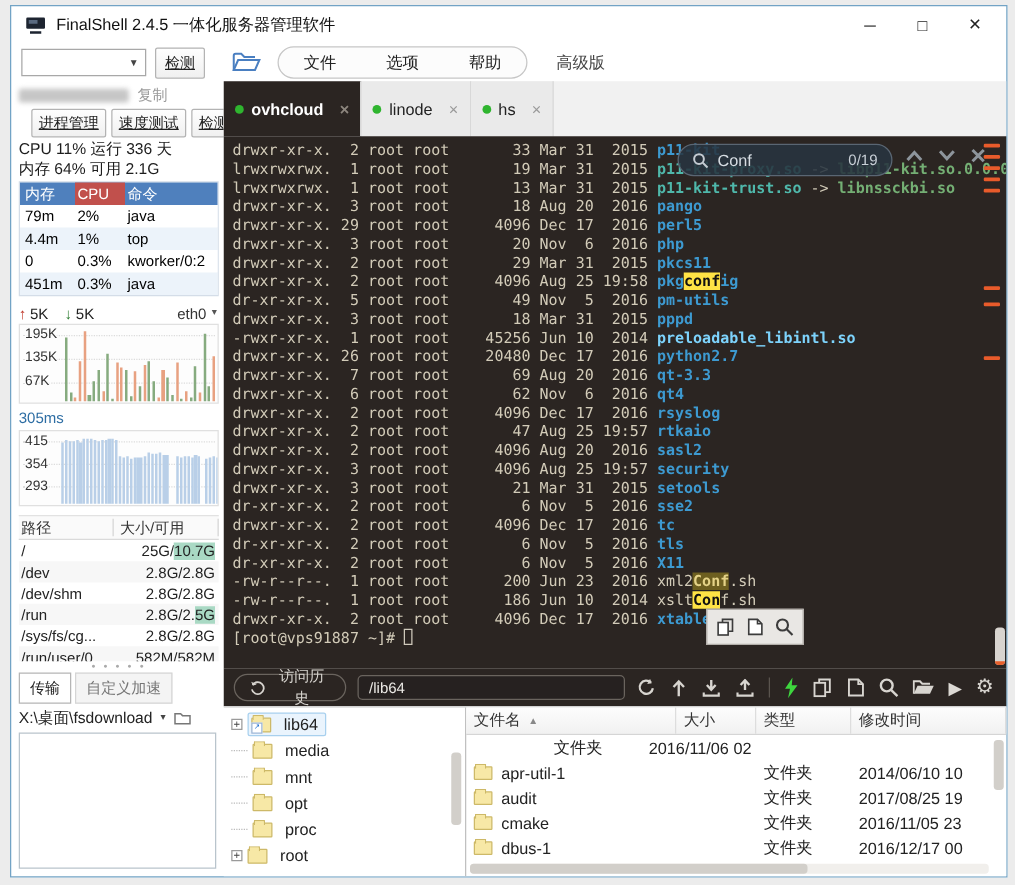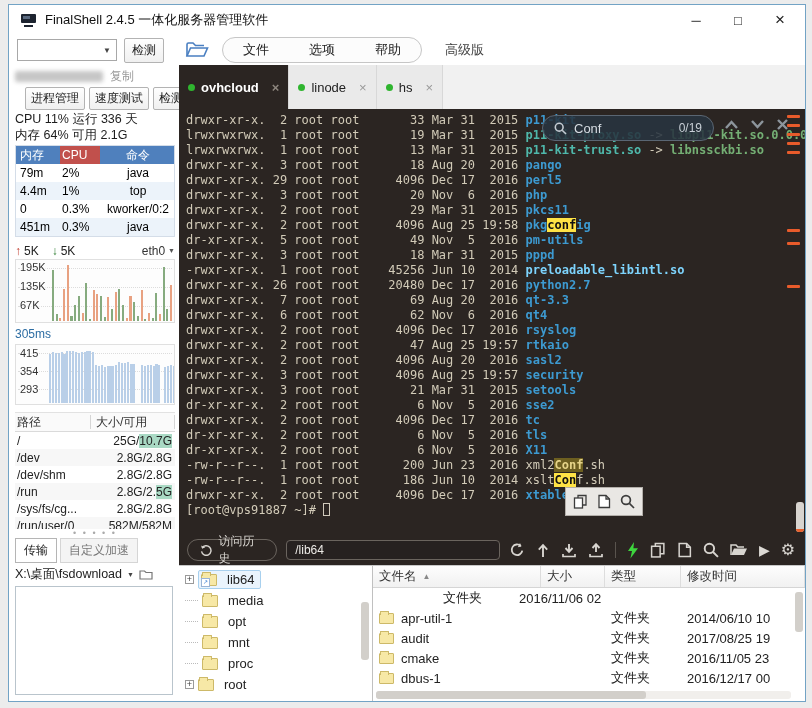--- a/index.html
+++ b/index.html
@@ -14,21 +14,21 @@
   .app-icon .std { position:absolute; left:3px; bottom:0; width:9px; height:2px; background:#1d2430; }
   .title { font-size:13px; color:#111; }
   .win-controls { margin-left:auto; display:flex; }
   .win-btn { width:42px; height:28px; display:flex; align-items:center; justify-content:center; font-size:13px; color:#222; cursor:default; }
   .win-btn.close { font-size:17px; }
 
   
   .toolbar { height:30px; display:flex; align-items:center; padding:0 8px; gap:7px; flex:0 0 auto; }
   .combo { width:100px; height:22px; border:1px solid #a8a8a8; background:#fff; display:flex; align-items:center; justify-content:flex-end; padding:0 5px; font-size:12px; }
   .combo .arrow { font-size:8px; color:#444; }
-  .btn { border:1px solid #b3b3b3; background:linear-gradient(#fefefe,#f0f0f0); font-size:12px; color:#222; padding:3px 7px; border-radius:2px; white-space:nowrap; }
+  .btn { border:1px solid #b3b3b3; background:linear-gradient(#fefefe,#f0f0f0); font-size:12px; color:#222; padding:3px 7px; border-radius:2px; white-space:nowrap;text-decoration:underline; }
   .folder-open { margin:0 6px 0 14px; display:flex; }
   .menu-pill { border:1px solid #c6c6c6; border-radius:14px; background:#fcfcfc; display:flex; padding:3px 20px; gap:40px; }
   .menu-item { font-size:13px; color:#222; }
   .edition { font-size:13px; color:#444; margin-left:16px; }
 
   .content { flex:1; display:flex; min-height:0; }
 
   
   .sidebar { width:170px; flex:0 0 auto; padding:2px 4px 4px 6px; display:flex; flex-direction:column; overflow:hidden; }
   .redacted-row { height:19px; display:flex; align-items:center; gap:7px; }
@@ -36,21 +36,21 @@
   .copy-label { font-size:12px; color:#9a9a9a; }
   .sb-buttons { height:25px; display:flex; gap:4px; align-items:center;padding-left:10px; }
   .sb-buttons .btn { padding:2px 5px; font-size:12px; }
   .stat-line { height:16px; font-size:12.5px; color:#1d1d1d; white-space:nowrap; }
   .proc-table { margin-top:2px; border:1px solid #d4dde8; font-size:12px; flex:0 0 auto; }
   .pt-row { display:flex; height:18px; align-items:center; }
   .pt-row.head { color:#fff; background:#4f80bd; }
   .pt-row.head .pt-c2 { background:#c1504c; }
   .pt-c1 { width:44px; padding-left:4px; }
   .pt-c2 { width:40px; padding-left:2px; height:100%; display:flex; align-items:center; }
-  .pt-c3 { flex:1; padding-left:2px; white-space:nowrap; overflow:hidden;text-align:center; }
+  .pt-c3 { flex:1; padding-left:2px; white-space:nowrap; overflow:hidden; }
   .pt-row.odd { background:#fff; } .pt-row.even { background:#ecf3fa; }
 
   .net-head { height:17px; margin-top:5px; display:flex; align-items:center; font-size:12px; color:#222; gap:3px; }
   .up-arrow { color:#c0392b; font-weight:bold; } .down-arrow { color:#2e7d32; font-weight:bold; margin-left:10px; }
   .iface { margin-left:auto; display:flex; align-items:center; gap:3px; color:#333; }
   .iface .arrow { font-size:7px; color:#555; }
   .mini-chart { position:relative; border:1px solid #e0e0e0; background:#fdfdfd; overflow:hidden; }
   .net-chart { height:64px; }
   .ping-chart { height:61px; }
   .gridline { position:absolute; left:2px; right:2px; border-top:1px dotted #dcdcdc; }
@@ -101,21 +101,21 @@
   .cursor { display:inline-block; width:7px; height:13px; border:1px solid #cfc9bb; vertical-align:-2px; }
   .search-pill { position:absolute; left:363px; top:6px; width:172px; height:26px; background:rgba(40,52,64,.88); border:1px solid #5a6673; border-radius:13px; display:flex; align-items:center; gap:7px; padding:0 11px; color:#d6dce2; font-family:"Liberation Sans",sans-serif; font-size:13px; }
   .search-count { margin-left:auto; font-size:12px; color:#c8cfd6; }
   .search-nav { position:absolute; left:545px; top:9px; display:flex; gap:11px; align-items:center; color:#8d959c; }
   .marker { position:absolute; right:5px; width:13px; height:3px; background:#e85b2b; border-radius:1px; }
   .vthumb { position:absolute; right:1px; bottom:3px; width:8px; height:30px; background:#d8d4cf; border-radius:3px; }
   .vthumb::after { content:""; position:absolute; left:0; right:0; bottom:0; height:3px; background:#e8602c; border-radius:0 0 3px 3px; }
   .popup-tools { position:absolute; left:386px; top:378px; width:78px; height:29px; background:#e9e7e4; border:1px solid #b3afaa; display:flex; align-items:center; justify-content:center; gap:9px; color:#3c3c3c; }
 
   
-  .bottom-toolbar { height:30px; background:#2b2522; display:flex; align-items:center; padding:0 10px 0 8px; gap:9px; flex:0 0 auto; color:#d8d5d0; }
+  .bottom-toolbar { height:30px; background:#2b2522; display:flex; align-items:center; padding:0 10px 0 8px; gap:9px; flex:0 0 auto; color:#d8d5d0;text-align:center; }
   .history-btn { height:22px; border:1px solid #6a645e; border-radius:12px; display:flex; align-items:center; gap:6px; padding:0 12px; font-size:12px; color:#d8d5d0; }
   .path-input { width:222px; height:20px; border:1px solid #6a645e; border-radius:4px; background:#262120; display:flex; align-items:center; padding:0 8px; font-size:12px; color:#eceae6; }
   .tool-icons { margin-left:auto; display:flex; align-items:center; gap:11px; }
   .tool-icons .sep { width:1px; height:16px; background:#5a544e; }
   .ticon { display:flex; align-items:center; color:#d8d5d0; }
   .ticon.play { color:#dcd9d4; font-size:14px; }
   .ticon.gear { font-size:16px; line-height:16px; }
   .bolt { color:#3ed63e; }
 
   
@@ -567,28 +567,28 @@
                 <span class="tree-guide"></span>
                 <span class="sel-wrap">
                   <span class="fold-ico"></span>
                   <span class="tree-label">media</span>
                 </span>
               </div>
               <div class="tree-item">
                 <span class="tree-guide"></span>
                 <span class="sel-wrap">
                   <span class="fold-ico"></span>
-                  <span class="tree-label">opt</span>
+                  <span class="tree-label">mnt</span>
                 </span>
               </div>
               <div class="tree-item">
                 <span class="tree-guide"></span>
                 <span class="sel-wrap">
                   <span class="fold-ico"></span>
-                  <span class="tree-label">mnt</span>
+                  <span class="tree-label">opt</span>
                 </span>
               </div>
               <div class="tree-item">
                 <span class="tree-guide"></span>
                 <span class="sel-wrap">
                   <span class="fold-ico"></span>
                   <span class="tree-label">proc</span>
                 </span>
               </div>
               <div class="tree-item">

